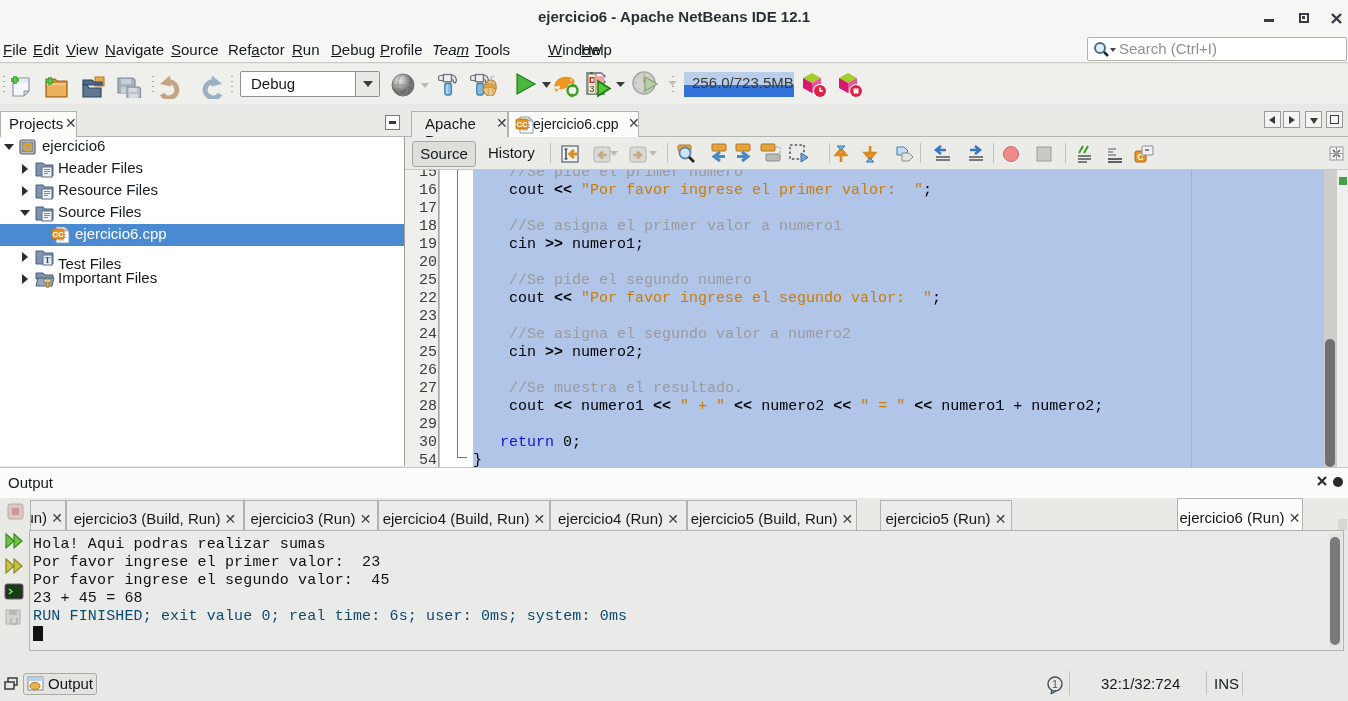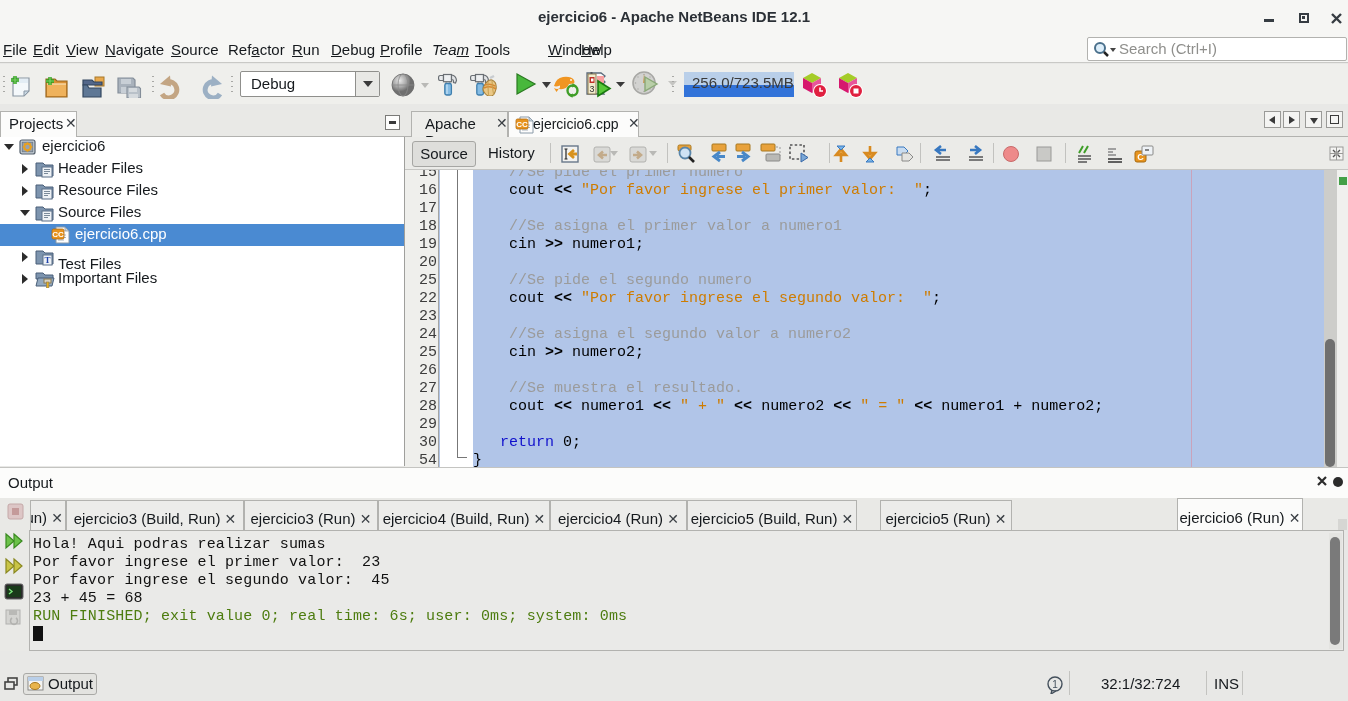--- a/index.html
+++ b/index.html
@@ -57,21 +57,21 @@
 #ed-stripe { position:absolute; left:932px; top:0; width:11px; height:297px; background:#f0f0ee; }
 #ed-green { position:absolute; left:2px; top:7px; width:8px; height:8px; background:#43a047; }
 
 #out-title { left:0; top:467px; width:1348px; height:31px; background:#fcfcfb; border-top:1px solid #c4c4c1; }
 #out-tabstrip { left:0; top:498px; width:1348px; height:32px; background:#e9e9e6; }
 .otab { position:absolute; top:2px; height:30px; background:#ececea; border:1px solid #b2b2af; border-bottom:none; padding-top:9px; text-align:center; white-space:nowrap; overflow:hidden; }
 .otab-active { position:absolute; top:0px; height:32px; background:#fbfbfa; border:1px solid #b2b2af; border-bottom:none; padding-top:10px; text-align:center; z-index:3; }
 #out-left { left:0; top:530px; width:29px; height:121px; background:#e9e9e6; }
 #console { left:29px; top:530px; width:1315px; height:121px; background:#eaeae8; border:1px solid #b2b2af; }
 .conline { position:absolute; left:3px; font-family:"Liberation Mono",monospace; font-size:15px; white-space:pre; color:#111; letter-spacing:0.14px; }
-.green { color:#4d7c0f; }
+.green { color:#0c4a6e; }
 #out-vscroll { position:absolute; left:1299px; top:2px; width:13px; height:116px; background:#e4e4e1; }
 #out-thumb { position:absolute; left:1px; top:4px; width:10px; height:108px; background:#7a7a7a; border-radius:5px; }
 #cursorblock { position:absolute; left:3px; top:95px; width:10px; height:15px; background:#111; }
 
 #statusbar { left:0; top:651px; width:1348px; height:50px; background:#e8e8e6; }
 #status-output-btn { position:absolute; left:23px; top:22px; width:74px; height:22px; background:#e3e3e0; border:1px solid #a9a9a6; border-radius:3px; }
 .vsep { position:absolute; top:20px; width:1px; height:24px; background:#c3c3c0; }
 </style>
 </head>
 <body>

